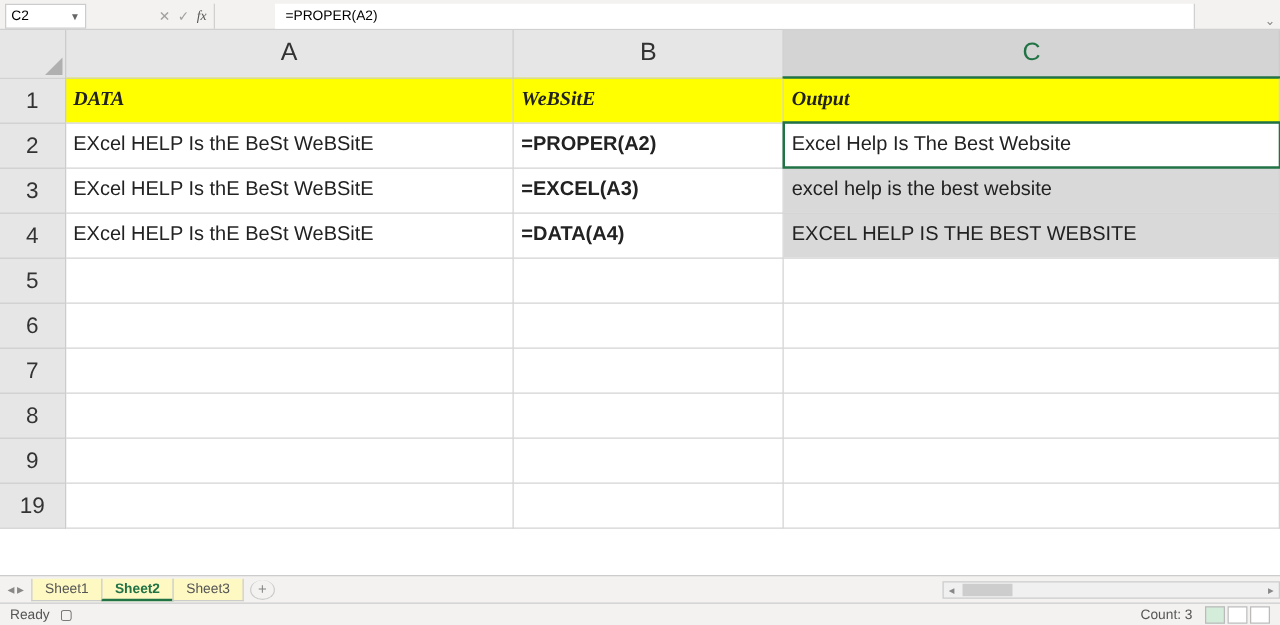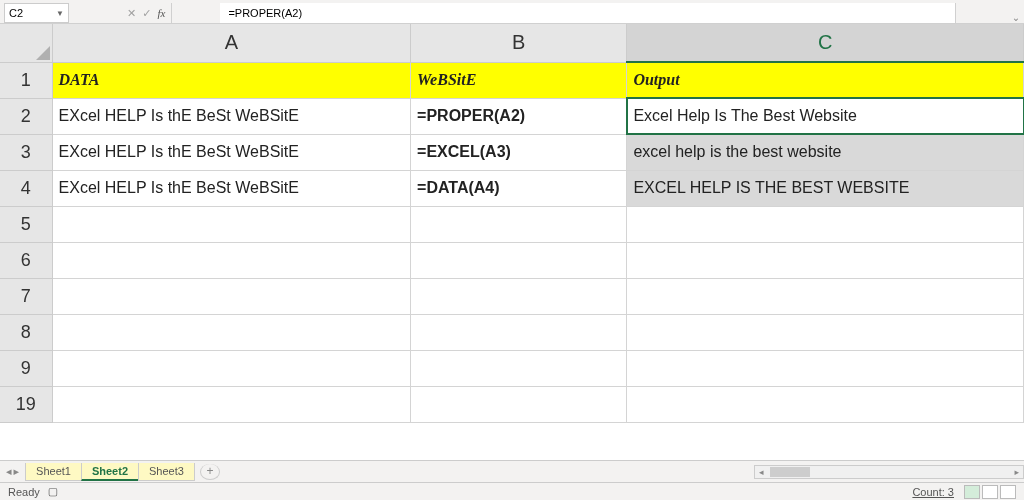--- a/index.html
+++ b/index.html
@@ -29,21 +29,21 @@
 .tabs { position: absolute; bottom: 18px; left: 0; right: 0; height: 22px; background: #f3f2f1; border-top: 1px solid #ccc; display: flex; align-items: center; font-size: 11px; }
 .tab-nav { display: flex; gap: 2px; padding: 0 6px; color: #888; }
 .tab { padding: 2px 10px; border: 1px solid #ccc; border-top: none; background: #fef9c3; color: #555; margin-right: -1px; }
 .tab.active { border-bottom: 2px solid #217346; color: #217346; font-weight: 700; }
 .tab-add { width: 20px; text-align: center; color: #888; border: 1px solid #ccc; border-top: none; border-radius: 50%; margin-left: 6px; font-size: 12px; line-height: 14px; height: 16px; }
 .hscroll-track { margin-left: auto; width: 270px; height: 14px; border: 1px solid #ccc; background: #f0f0f0; display: flex; align-items: center; }
 .hscroll-thumb { width: 40px; height: 10px; background: #cdcdcd; margin-left: 2px; }
 .hscroll-arrows { display: flex; gap: 4px; padding: 0 4px; color: #888; font-size: 9px; }
 
 .status { position: absolute; bottom: 0; left: 0; right: 0; height: 18px; background: #f3f2f1; border-top: 1px solid #ccc; display: flex; align-items: center; font-size: 11px; padding: 1px 8px; color: #555; }
-.status .right { margin-left: auto; display: flex; align-items: center; gap: 10px; text-decoration: underline; }
+.status .right { margin-left: auto; display: flex; align-items: center; gap: 10px; }
 .view-icons { display: flex; gap: 2px; }
 .view-icons span { width: 16px; height: 14px; border: 1px solid #bbb; background: #fff; }
 .view-icons span.active { background: #d4edda; }
 </style>
 </head>
 <body>
 
 <div class="formula-bar">
   <div class="name-box">
     <span>C2</span>

